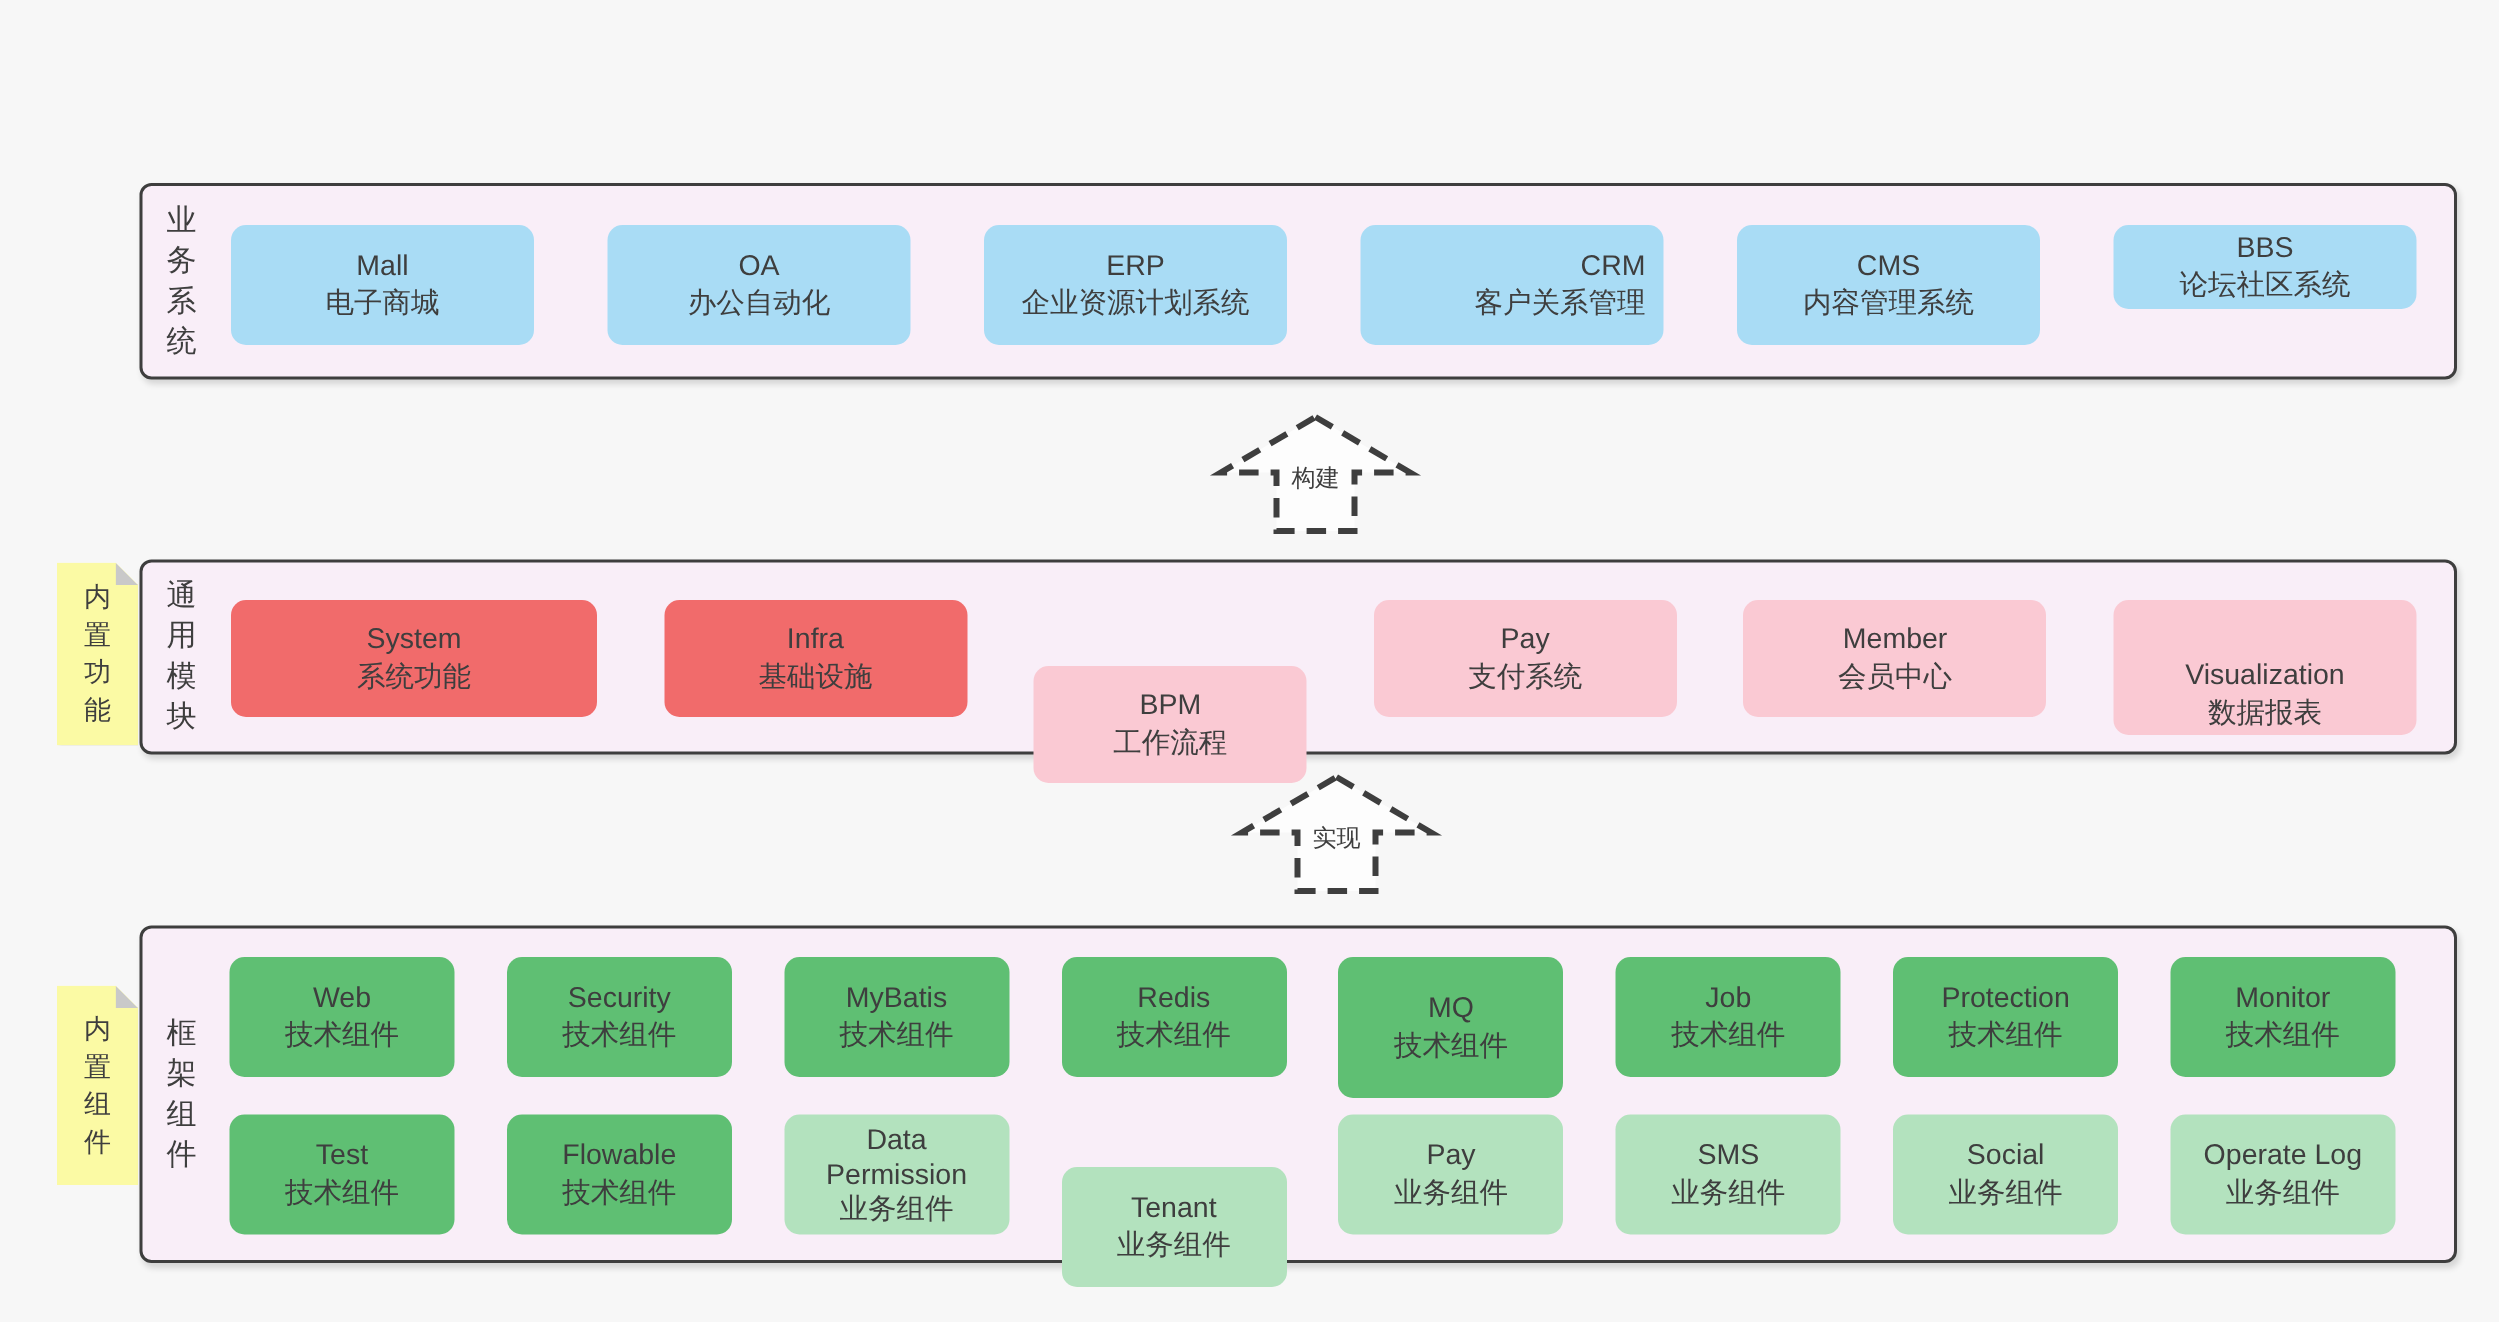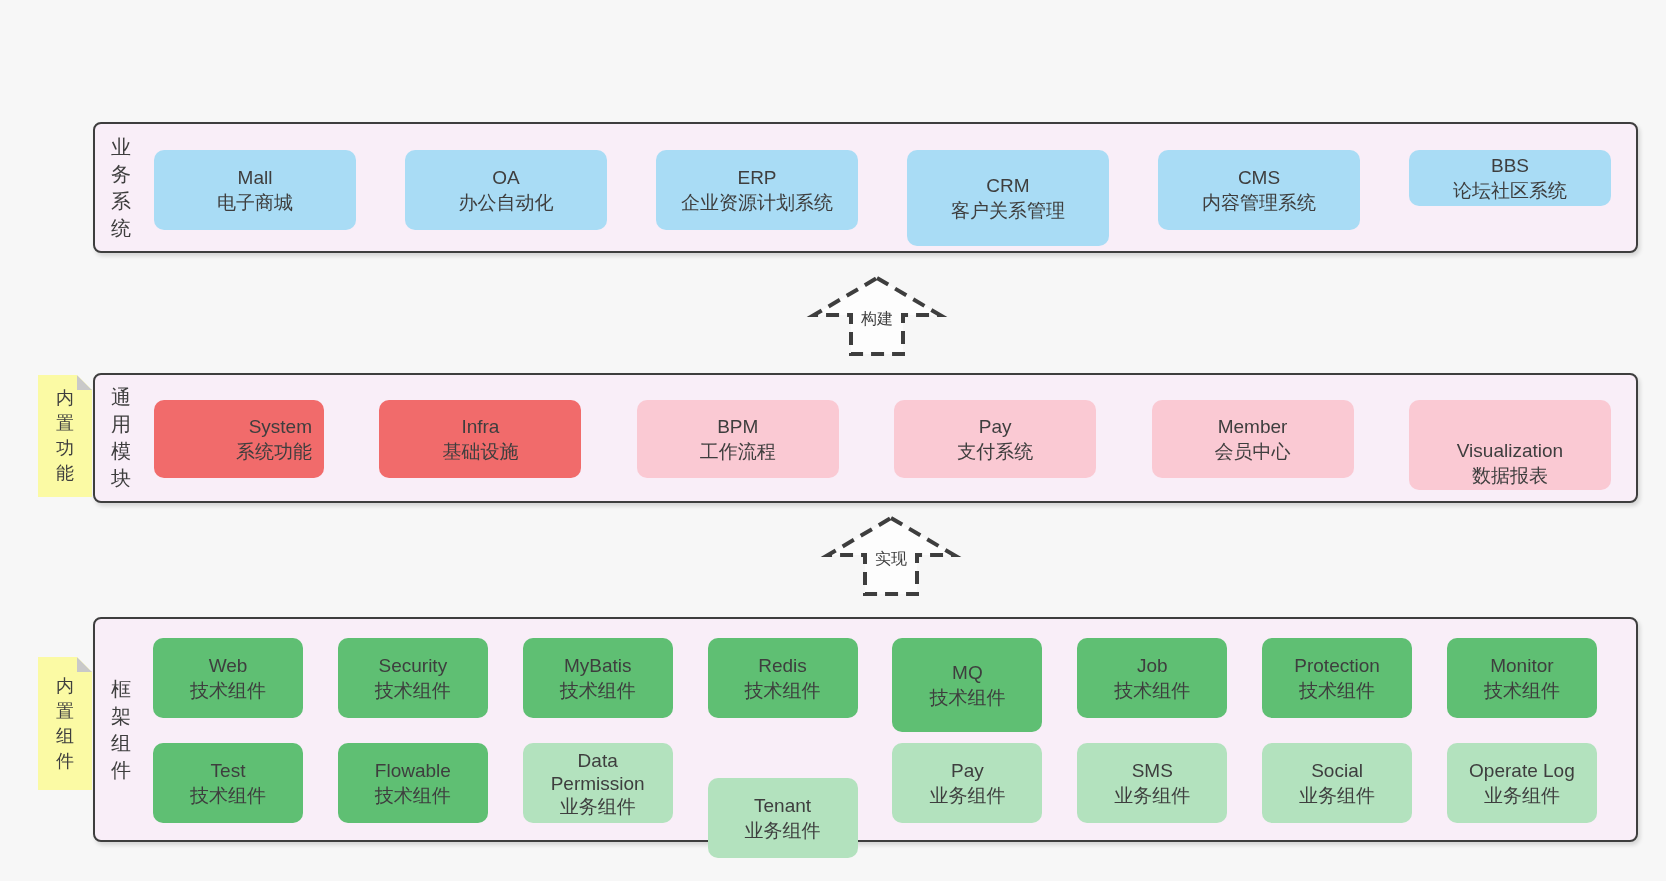--- a/index.html
+++ b/index.html
@@ -81,21 +81,21 @@
         <span>电子商城</span>
       </div>
       <div class="box blue" style="width:202px;height:80px;">
         <span>OA</span>
         <span>办公自动化</span>
       </div>
       <div class="box blue" style="width:202px;height:80px;">
         <span>ERP</span>
         <span>企业资源计划系统</span>
       </div>
-      <div class="box blue" style="width:202px;height:96px;">
+      <div class="box blue" style="width:202px;height:80px;align-items:flex-end;">
         <span>CRM</span>
         <span>客户关系管理</span>
       </div>
       <div class="box blue" style="width:202px;height:80px;">
         <span>CMS</span>
         <span>内容管理系统</span>
       </div>
       <div class="box blue" style="width:202px;height:56px;">
         <span>BBS</span>
         <span>论坛社区系统</span>
@@ -106,29 +106,29 @@
   <div class="arrow" style="left:811px;top:275px;font-family:Liberation Mono, monospace;">
     <svg viewBox="0 0 132 82">
       <polygon points="66,3 129,40 92,40 92,79 40,79 40,40 3,40" fill="#fdfdfd" stroke="#3e3e3e" stroke-width="4" stroke-dasharray="13 8" stroke-linejoin="miter"></polygon>
     </svg>
     <span class="arrow-label">构建</span>
   </div>
 
   <section class="panel" style="left:93px;top:373px;width:1545px;height:130px;">
     <div class="panel-label">通用模块</div>
     <div class="row" style="left:59px;right:25px;top:25px;">
-      <div class="box red" style="width:170px;height:78px;align-items:flex-end;">
+      <div class="box red" style="width:244px;height:78px;">
         <span>System</span>
         <span>系统功能</span>
       </div>
       <div class="box red" style="width:202px;height:78px;">
         <span>Infra</span>
         <span>基础设施</span>
       </div>
-      <div class="box pink" style="width:202px;height:78px;">
+      <div class="box pink" style="width:182px;height:78px;margin-top:44px;">
         <span>BPM</span>
         <span>工作流程</span>
       </div>
       <div class="box pink" style="width:202px;height:78px;">
         <span>Pay</span>
         <span>支付系统</span>
       </div>
       <div class="box pink" style="width:202px;height:78px;">
         <span>Member</span>
         <span>会员中心</span>

